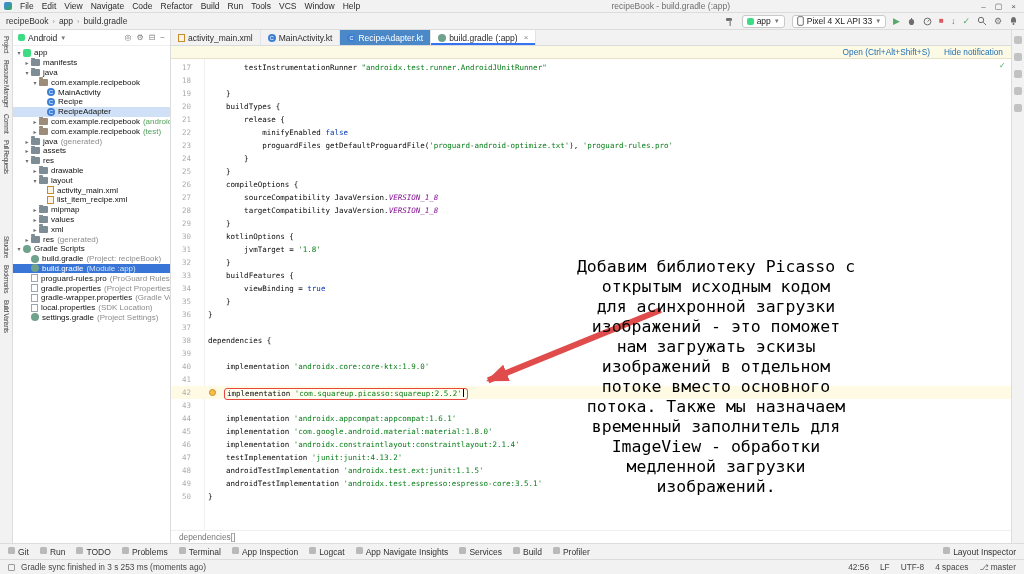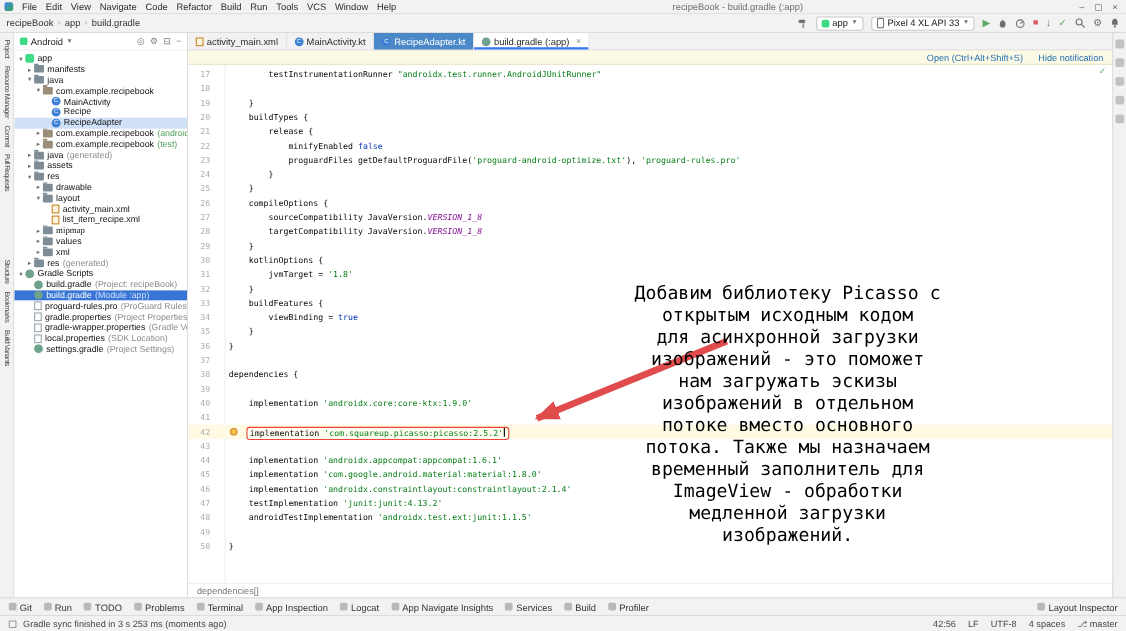--- a/index.html
+++ b/index.html
@@ -89,21 +89,21 @@
   .caret{display:inline-block;width:1px;height:8px;background:#000;vertical-align:-1px;margin-left:1px;}
   .bulb{position:absolute;left:38px;top:2.5px;width:7px;height:7px;border-radius:50%;background:#F9BE44;border:1px solid #C98A2B;}
   .green-check{position:absolute;top:1px;right:6px;color:#59A869;font-size:9px;}
   .arrow-svg{position:absolute;inset:0;width:100%;height:100%;pointer-events:none;z-index:20;}
   .annotation{position:absolute;left:386px;top:198px;width:318px;text-align:center;font-size:16.5px;line-height:20px;color:#000;z-index:30;}
 
   .editor-crumbbar{height:13px;border-top:1px solid #efefef;background:#fff;font-size:8.3px;color:#777;display:flex;align-items:center;padding:0 8px;flex:none;}
 
   
   .toolwindow-bar{height:16px;border-top:1px solid #dcdcdc;background:#f2f2f2;display:flex;align-items:center;font-size:8.5px;padding:0 8px;gap:11px;color:#333;}
-  .tw-item{display:flex;align-items:center;gap:3px;white-space:nowrap;}
+  .tw-item{display:flex;align-items:flex-start;gap:3px;white-space:nowrap;}
   .tw-icon{width:7px;height:7px;background:#8b8b8b;opacity:.55;border-radius:1.5px;flex:none;}
   .tw-right{margin-left:auto;}
   .statusbar{height:15px;border-top:1px solid #dcdcdc;background:#f2f2f2;display:flex;align-items:center;font-size:8.3px;color:#464646;padding:0 8px;gap:6px;}
   .sb-grid{width:7px;height:7px;border:1px solid #9a9a9a;border-radius:1px;flex:none;}
   .sb-right{margin-left:auto;display:flex;gap:11px;align-items:flex-end;white-space:nowrap;}
   .branch-glyph{color:#6e6e6e;font-size:8px;margin-right:2px;}
 </style>
 </head>
 <body>
 
@@ -294,21 +294,21 @@
           <div class="tree-row" style="padding-left: 26px;">
             <span class="chev"></span>
             <span class="ticon xml"></span>
             <span class="tlabel">activity_main.xml</span>
           </div>
           <div class="tree-row" style="padding-left: 26px;">
             <span class="chev"></span>
             <span class="ticon xml"></span>
             <span class="tlabel">list_item_recipe.xml</span>
           </div>
-          <div class="tree-row" style="padding-left: 18px; font-family: Liberation Serif, serif;">
+          <div class="tree-row" style="padding-left: 18px;">
             <span class="chev">▸</span>
             <span class="ticon folder"></span>
             <span class="tlabel">mipmap</span>
           </div>
           <div class="tree-row" style="padding-left: 18px;">
             <span class="chev">▸</span>
             <span class="ticon folder"></span>
             <span class="tlabel">values</span>
           </div>
           <div class="tree-row" style="padding-left: 18px;">
@@ -421,28 +421,28 @@
             <div class="code-line"><span class="ln">32</span><span class="code"><span class="t-p">    }</span></span></div>
             <div class="code-line"><span class="ln">33</span><span class="code"><span class="t-p">    buildFeatures {</span></span></div>
             <div class="code-line"><span class="ln">34</span><span class="code"><span class="t-p">        viewBinding = </span><span class="t-k">true</span></span></div>
             <div class="code-line"><span class="ln">35</span><span class="code"><span class="t-p">    }</span></span></div>
             <div class="code-line"><span class="ln">36</span><span class="code"><span class="t-p">}</span></span></div>
             <div class="code-line"><span class="ln">37</span><span class="code"></span></div>
             <div class="code-line"><span class="ln">38</span><span class="code"><span class="t-p">dependencies {</span></span></div>
             <div class="code-line"><span class="ln">39</span><span class="code"></span></div>
             <div class="code-line"><span class="ln">40</span><span class="code"><span class="t-p">    implementation </span><span class="t-s">'androidx.core:core-ktx:1.9.0'</span></span></div>
             <div class="code-line"><span class="ln">41</span><span class="code"></span></div>
-            <div class="code-line caret-line"><span class="ln">42</span><span class="bulb"></span><span class="code"><span class="t-p">    </span><span class="red-box"><span class="t-p">implementation </span><span class="t-s">'com.squareup.picasso:picasso:2.5.2'</span><span class="caret"></span></span></span></div>
+            <div class="code-line caret-line"><span class="ln">42</span><span class="bulb"></span><span class="code"><span class="t-p">    </span><span class="red-box"><span class="t-p">implementation </span><span class="t-s">'com.squareup.picasso:squareup:2.5.2'</span><span class="caret"></span></span></span></div>
             <div class="code-line"><span class="ln">43</span><span class="code"></span></div>
             <div class="code-line"><span class="ln">44</span><span class="code"><span class="t-p">    implementation </span><span class="t-s">'androidx.appcompat:appcompat:1.6.1'</span></span></div>
             <div class="code-line"><span class="ln">45</span><span class="code"><span class="t-p">    implementation </span><span class="t-s">'com.google.android.material:material:1.8.0'</span></span></div>
             <div class="code-line"><span class="ln">46</span><span class="code"><span class="t-p">    implementation </span><span class="t-s">'androidx.constraintlayout:constraintlayout:2.1.4'</span></span></div>
             <div class="code-line"><span class="ln">47</span><span class="code"><span class="t-p">    testImplementation </span><span class="t-s">'junit:junit:4.13.2'</span></span></div>
             <div class="code-line"><span class="ln">48</span><span class="code"><span class="t-p">    androidTestImplementation </span><span class="t-s">'androidx.test.ext:junit:1.1.5'</span></span></div>
-            <div class="code-line"><span class="ln">49</span></div>
+            <div class="code-line"><span class="ln">49</span><span class="code"><span class="t-p">    androidTestImplementation </span><span class="t-s">'androidx.test.espresso:espresso-core:3.5.1'</span></span></div>
             <div class="code-line"><span class="ln">50</span><span class="code"><span class="t-p">}</span></span></div>
           </div>
         <span class="green-check">✓</span>
         <svg class="arrow-svg" id="arrowSvg" viewBox="0 0 837 469" preserveAspectRatio="none">
           <defs>
             <marker id="ah" viewBox="0 0 10 8" markerUnits="userSpaceOnUse" markerWidth="22" markerHeight="18" refX="9" refY="4" orient="auto">
               <path d="M0,0 L10,4 L0,8 Z" fill="#E04C4C"></path>
             </marker>
           </defs>
           <line id="arrowLine" x1="488" y1="250" x2="316" y2="320" stroke-width="6" marker-end="url(#ah)" stroke="#E04C4C"></line>

